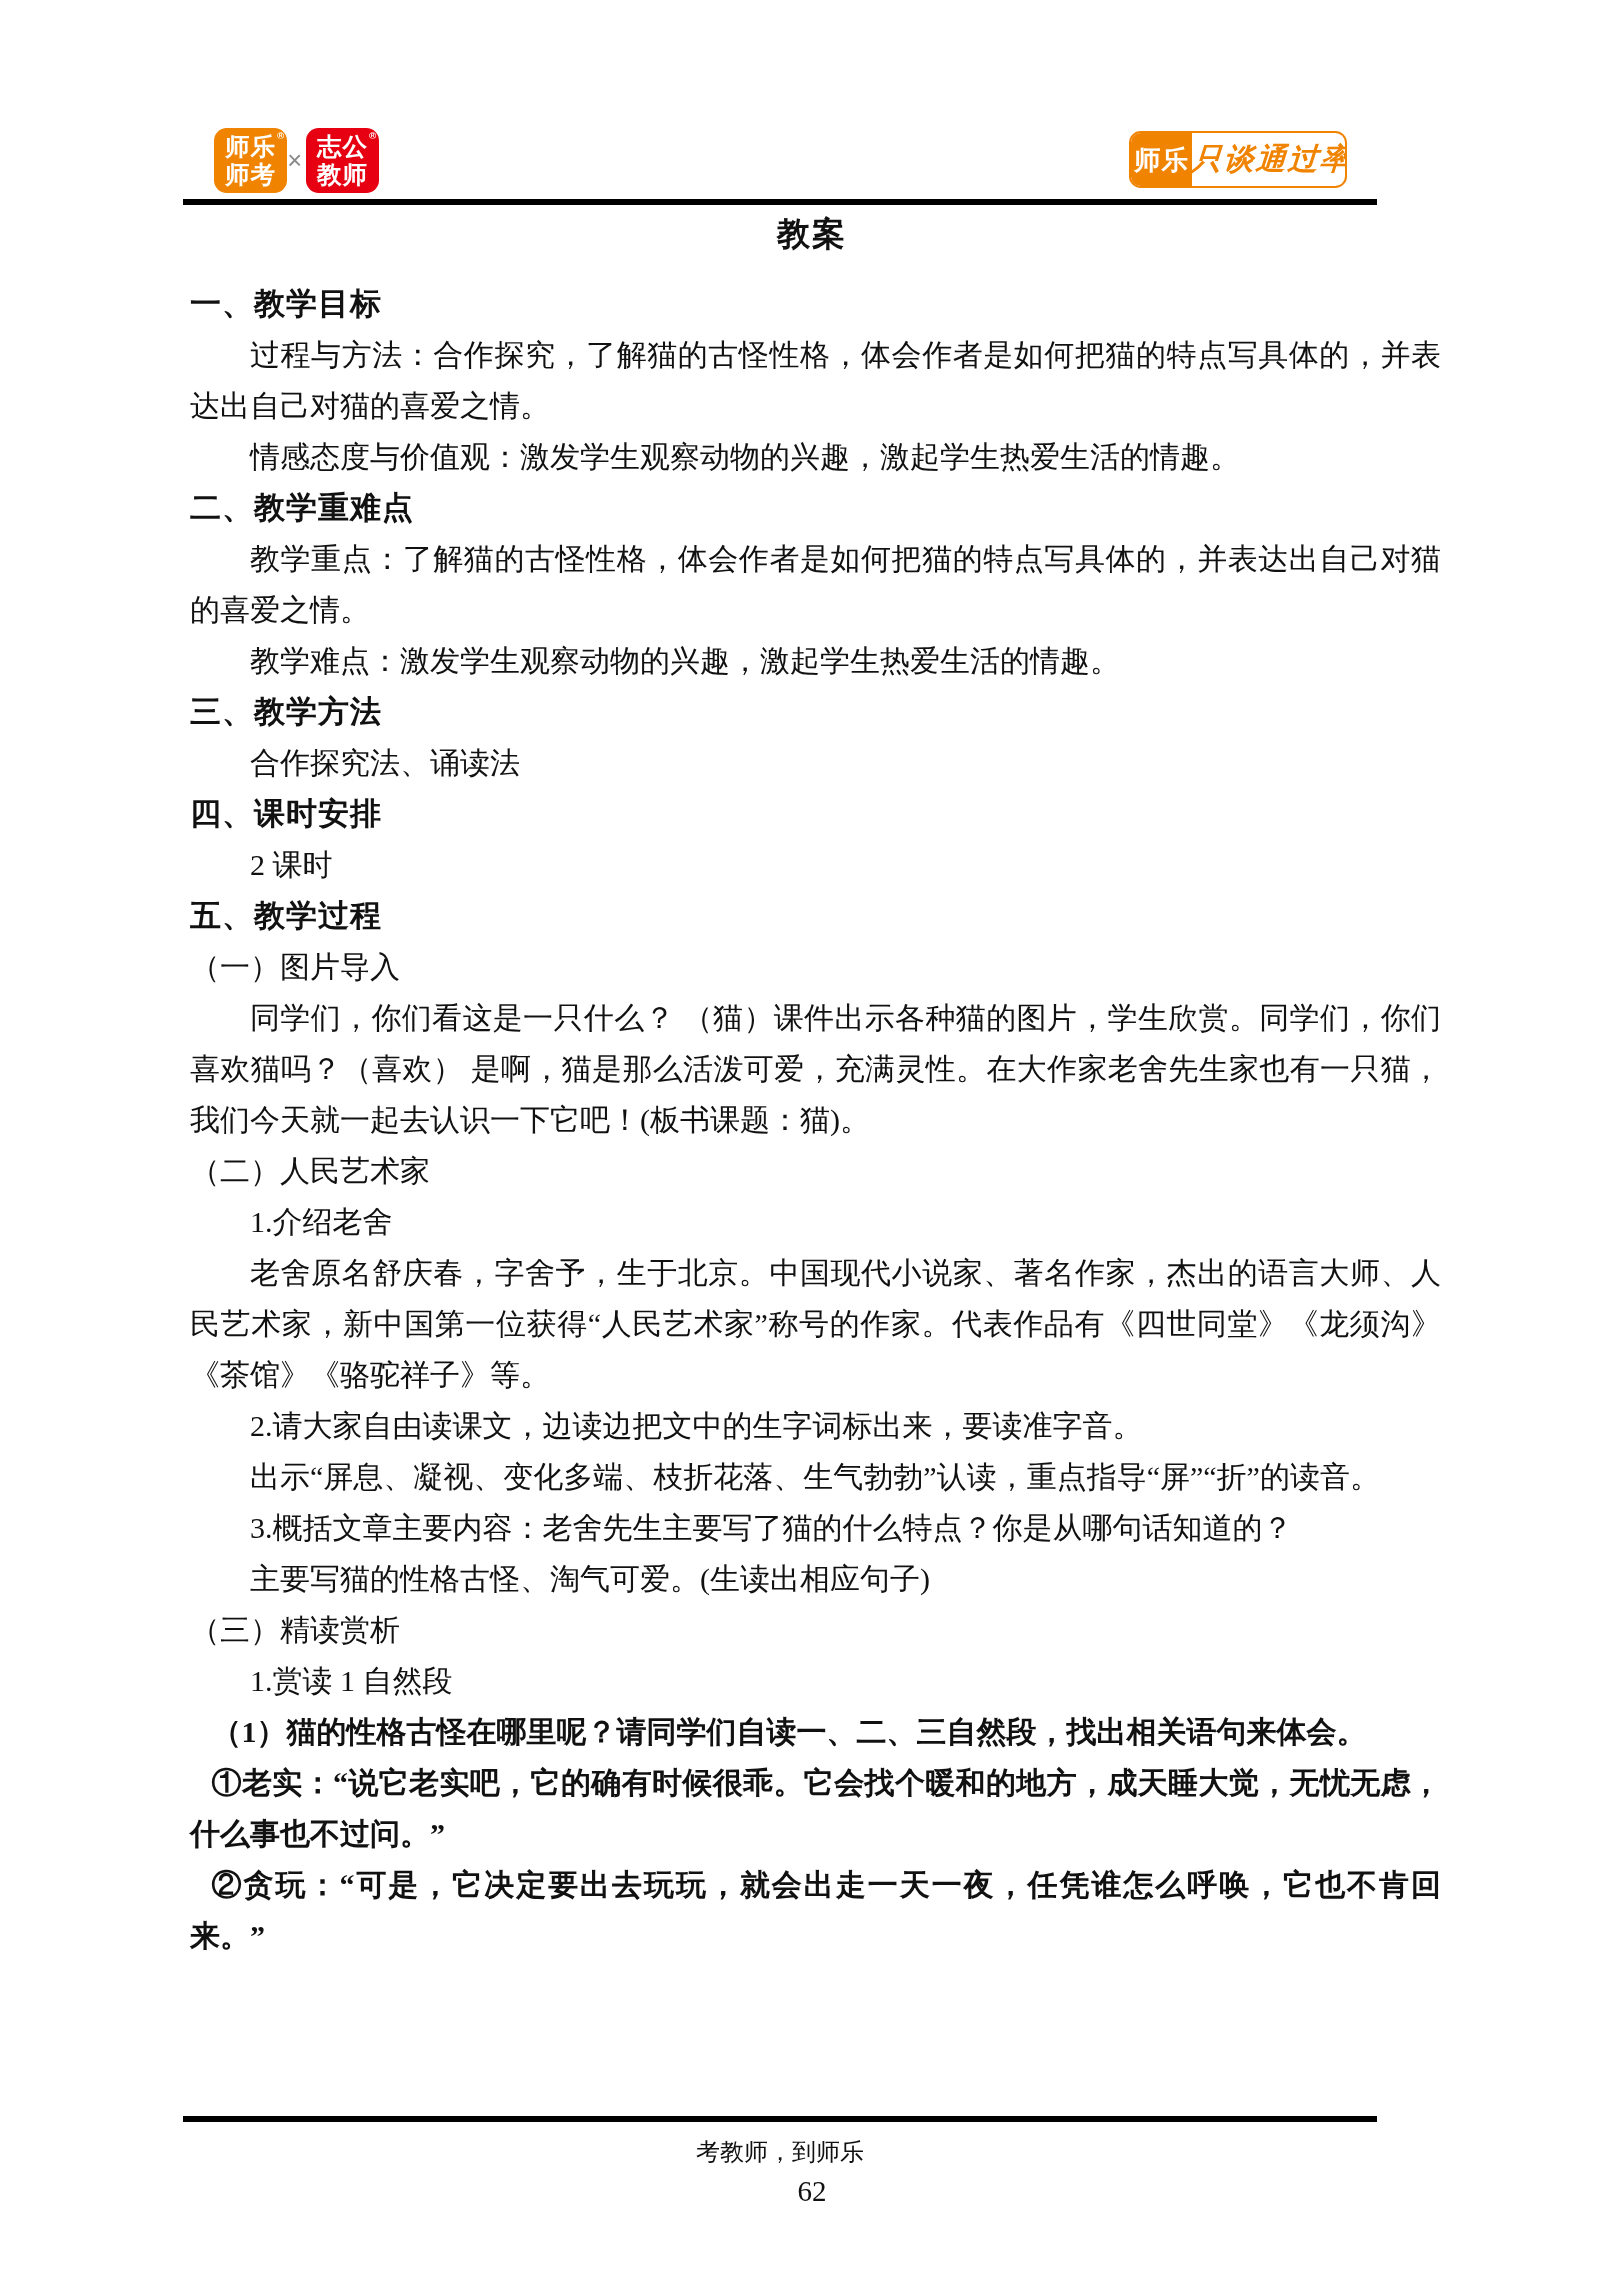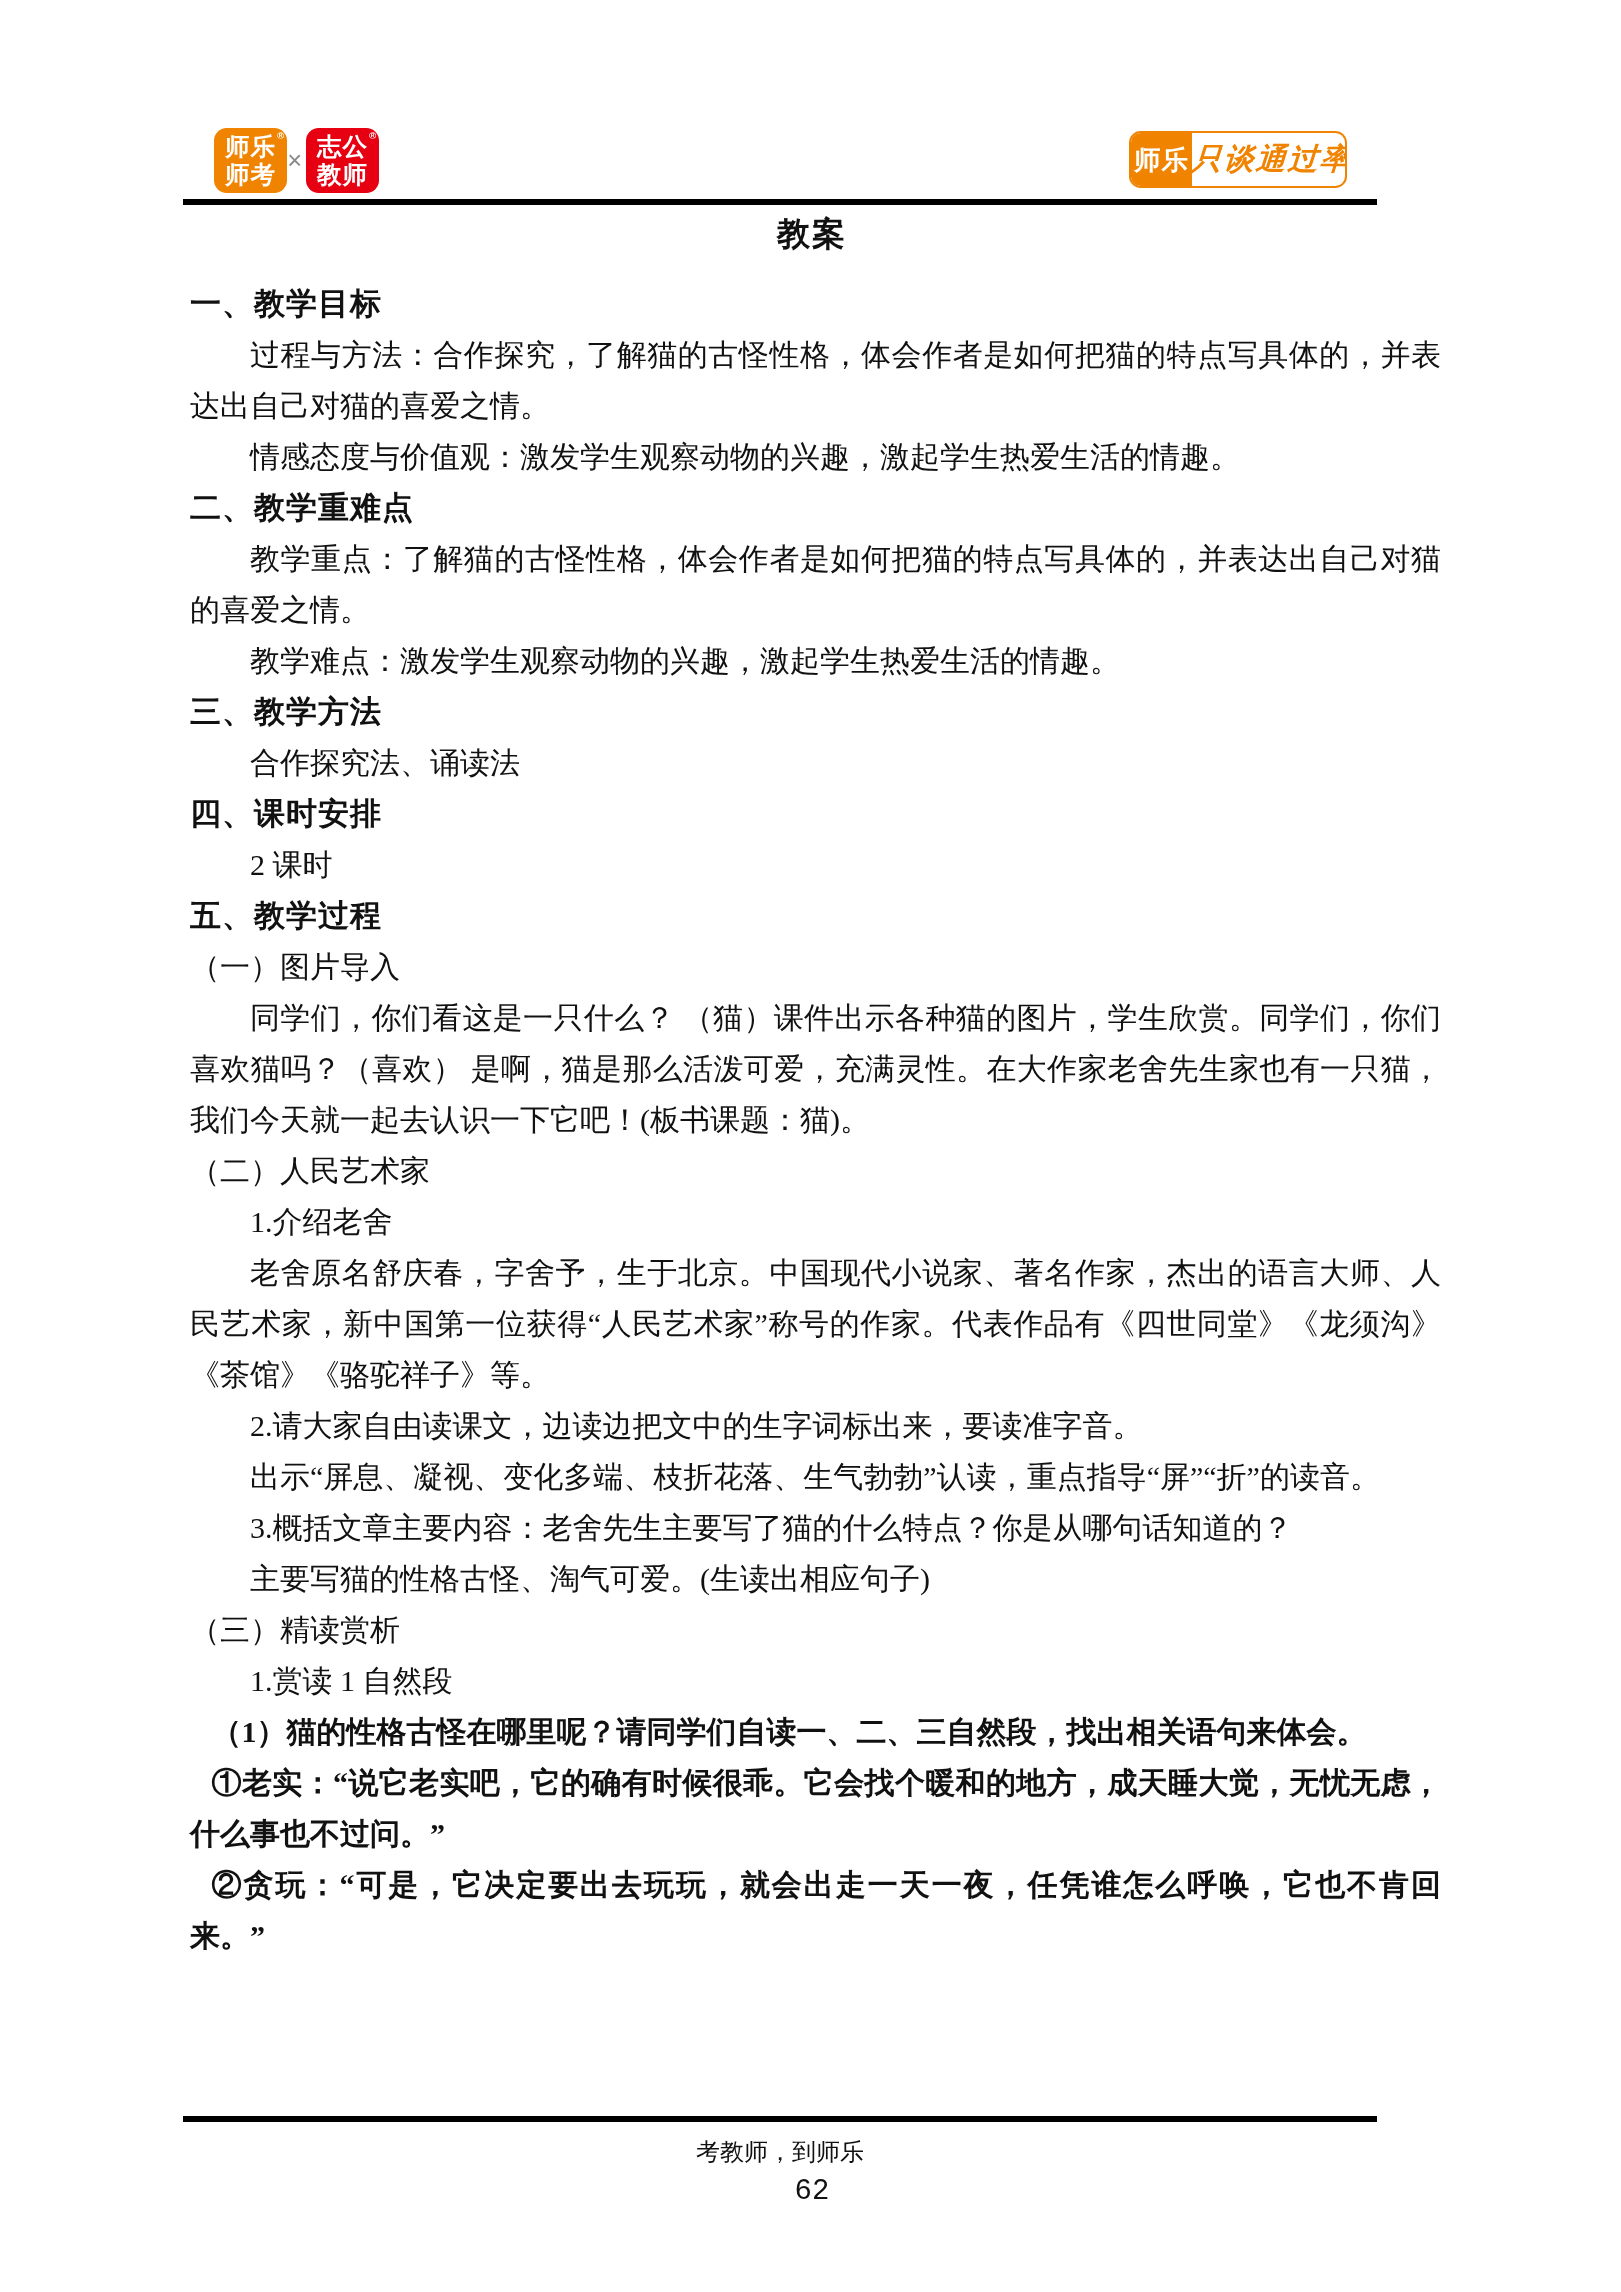--- a/index.html
+++ b/index.html
@@ -135,21 +135,21 @@
     text-align: center;
     font-size: 24px;
     line-height: 43px;
     margin-top: 11px;
   }
   .page-num {
     position: absolute;
     left: 183px; top: 2172px;
     width: 1258px;
     text-align: center;
-    font-family: Liberation Mono, monospace;
+    font-family: Liberation Serif, serif;
     font-size: 29px;
     line-height: 39px;
   }
 </style>
 </head>
 <body>
 
 <div class="page">
 
   <div class="logo-box logo-orange">

